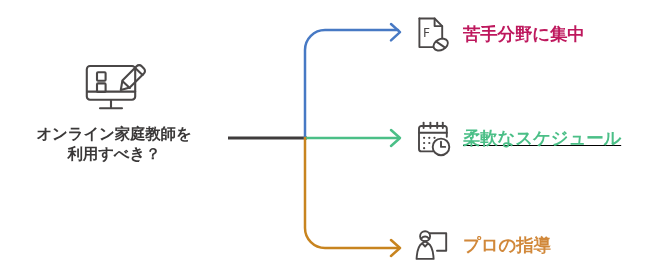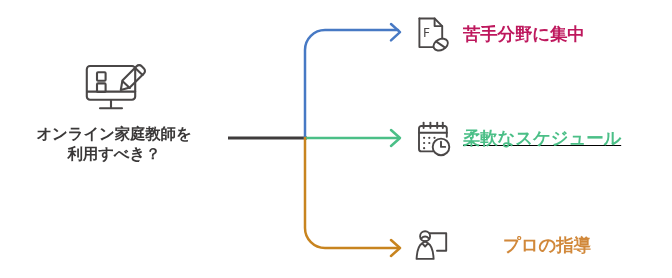--- a/index.html
+++ b/index.html
@@ -59,21 +59,21 @@
   
   .branch {
     position: absolute;
     left: 412px;
     height: 52px;
     display: flex;
     align-items: center;
   }
   #branch-0 { top: 9px; }
   #branch-1 { top: 113px; text-decoration: underline; }
-  #branch-2 { top: 220px; gap: 40px; }
+  #branch-2 { top: 220px; }
 
   .branch-icon {
     width: 42px;
     height: 42px;
     flex: 0 0 42px;
     display: block;
   }
   .branch-label {
     margin-left: 9px;
     font-size: 17.5px;

